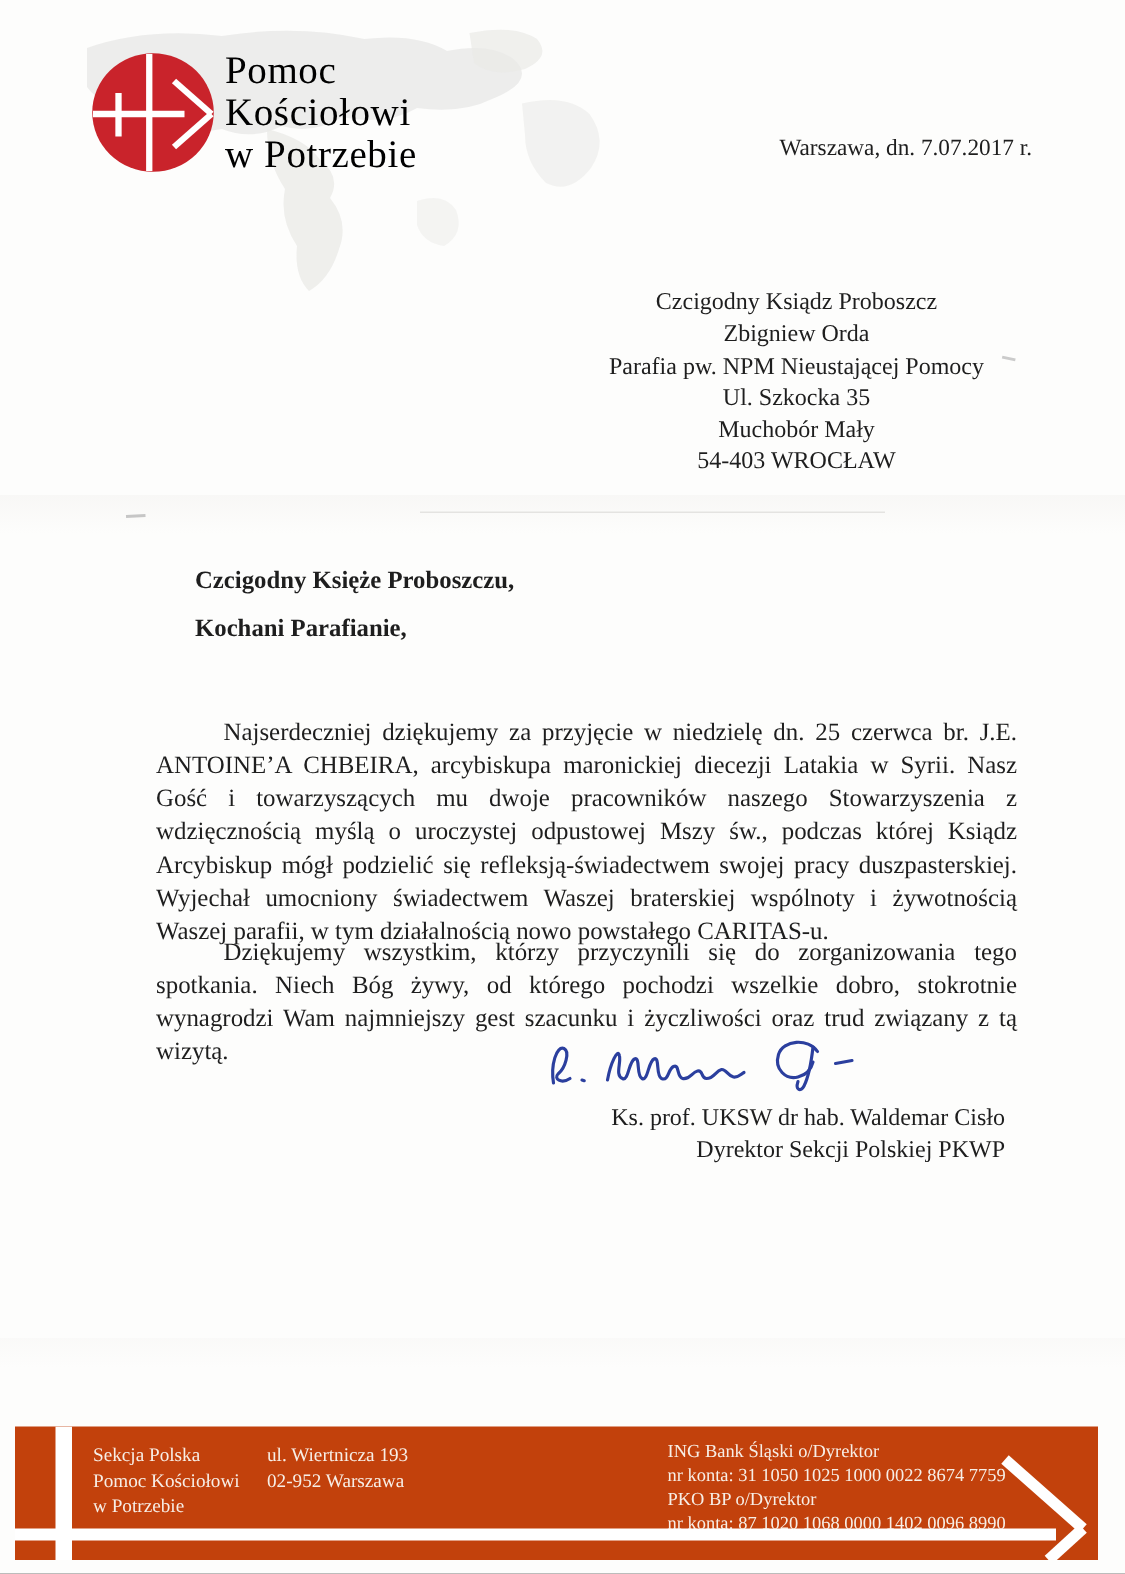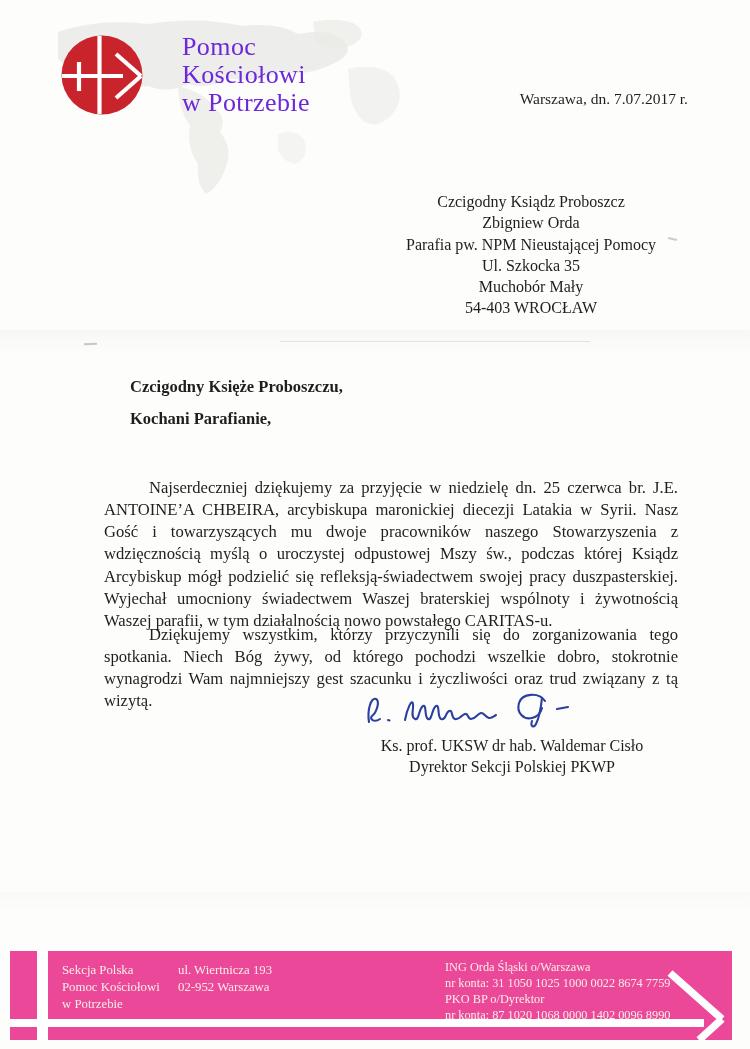--- a/index.html
+++ b/index.html
@@ -9,38 +9,38 @@
     font-family:"Liberation Serif","DejaVu Serif",serif;color:#1e1e1e;
   }
   
   .scanband{position:absolute;left:0;width:100%;background:linear-gradient(#f4f3f1,#fdfdfc);opacity:.55;}
   
   .watermark{position:absolute;left:28px;top:14px;}
   
   .logo{position:absolute;left:60px;top:34px;}
   .org-name{
     position:absolute;left:150px;top:33px;
-    font-size:26px;line-height:28px;letter-spacing:.4px;color:#6d28d9;margin-left:32px;
+    font-size:26px;line-height:28px;letter-spacing:.4px;color:#000000;
   }
   .date-line{position:absolute;top:78px;right:62px;font-size:15.5px;margin-top:12px;}
   .recipient{position:absolute;top:191px;right:94px;text-align:center;font-size:16px;line-height:21.3px;}
   .salutation{position:absolute;left:130px;top:377px;font-size:16.5px;font-weight:bold;}
   .salutation div{margin-bottom:12px;}
   .bodytext{position:absolute;left:88px;width:574px;font-size:16.6px;line-height:22.15px;text-align:justify;text-indent:45px;margin:16px;}
   .para1{top:461px;}
   .para2{top:608px;}
   .sig-svg{position:absolute;left:352px;top:688px;}
-  .sig-block{position:absolute;left:342px;top:735px;width:340px;text-align:center;font-size:16px;line-height:21px;}
+  .sig-block{position:absolute;left:330px;top:735px;width:340px;text-align:right;font-size:16px;line-height:21px;}
   
   .artifact{position:absolute;border:none;}
   .a1{left:84px;top:343px;width:13px;height:2px;background:#c6c6c6;transform:rotate(-3deg);}
   .a2{left:280px;top:341px;width:310px;height:1px;background:#e4e3e1;}
   .a3{left:668px;top:238px;width:9px;height:2px;background:#cbcbcb;transform:rotate(12deg);}
   
-  .footer{position:absolute;left:10px;top:951px;width:722px;height:89px;background:#ec4899;}
+  .footer{position:absolute;left:10px;top:951px;width:722px;height:89px;background:#c2410c;}
   .footer-art{position:absolute;left:0;top:0;}
   .fcol{position:absolute;color:#f7eee6;font-size:12.8px;line-height:16.8px;white-space:nowrap;}
   .fcol1{left:52px;top:11px;}
   .fcol2{left:168px;top:11px;}
   .fcol3{left:283px;top:11px;}
   .fcol4{left:435px;top:8px;font-size:12.3px;line-height:16px;}
 </style>
 </head>
 <body>
 
@@ -127,20 +127,20 @@
     <div class="fcol fcol1">
       <div>Sekcja Polska</div>
       <div>Pomoc Kościołowi</div>
       <div>w Potrzebie</div>
     </div>
     <div class="fcol fcol2">
       <div>ul. Wiertnicza 193</div>
       <div>02-952 Warszawa</div>
     </div>
     <div class="fcol fcol4">
-      <div>ING Orda Śląski o/Warszawa</div>
+      <div>ING Bank Śląski o/Dyrektor</div>
       <div>nr konta: 31 1050 1025 1000 0022 8674 7759</div>
       <div>PKO BP o/Dyrektor</div>
       <div>nr konta: 87 1020 1068 0000 1402 0096 8990</div>
     </div>
   </div>
 
 </div>
 
 </body></html>

